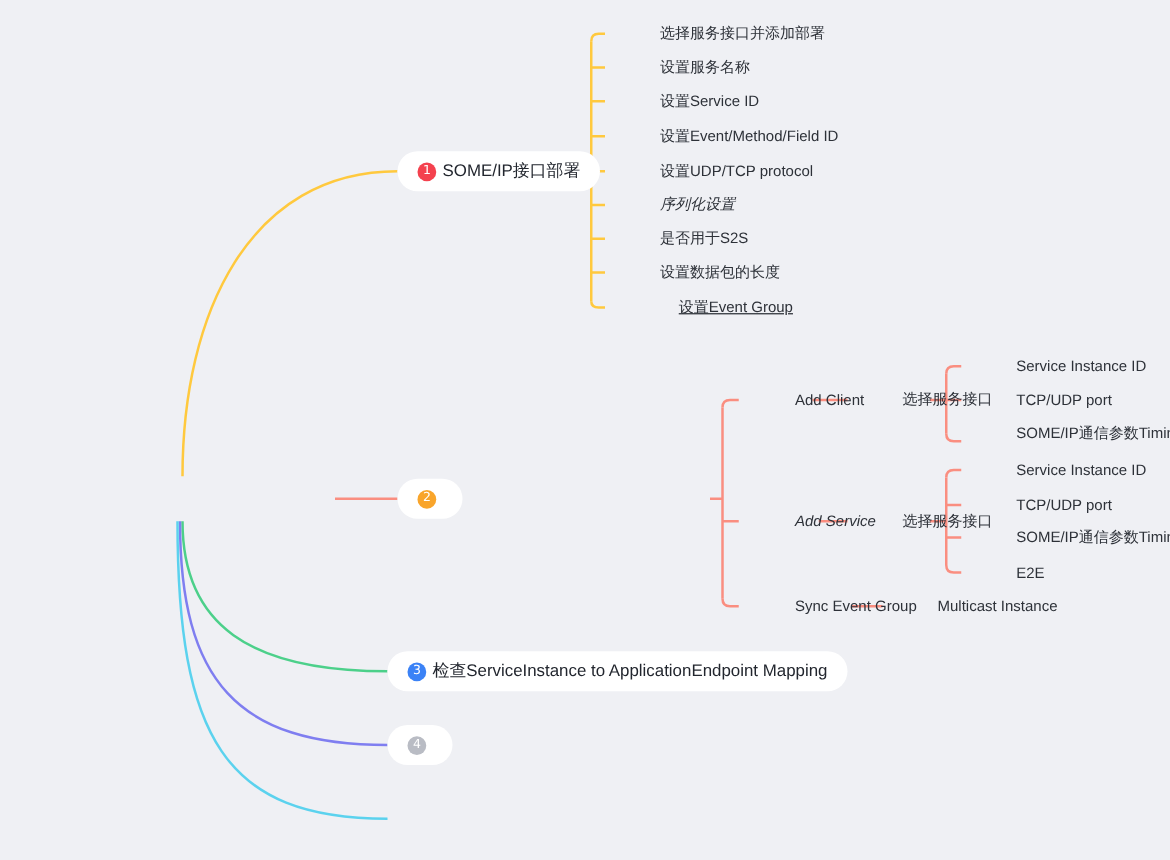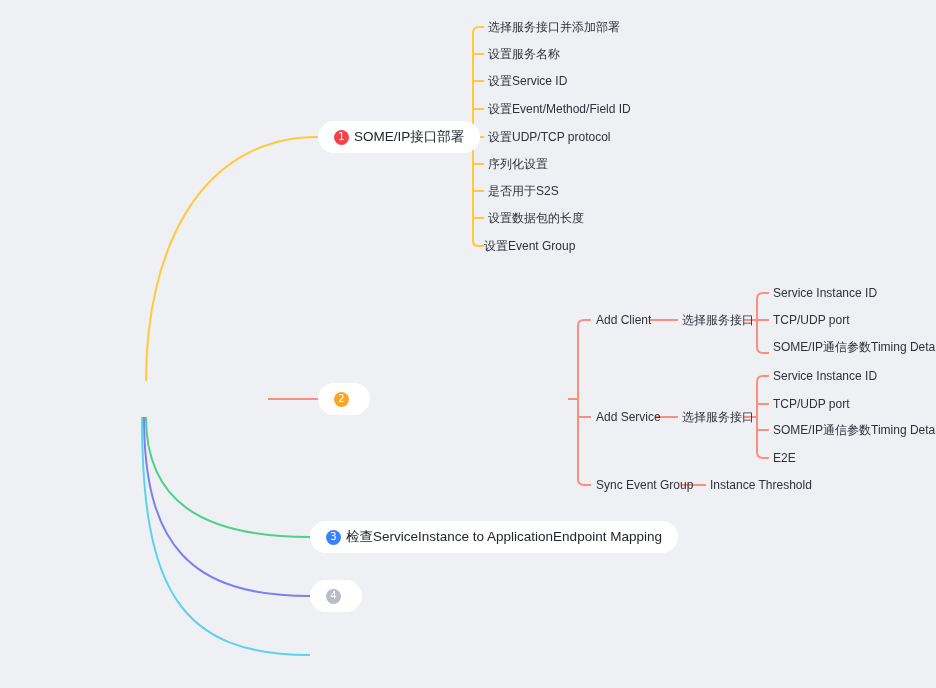--- a/index.html
+++ b/index.html
@@ -74,20 +74,21 @@
   .badge-3 { background: #3b82f6; }
   .badge-4 { background: #b9bcc4; }
 
   
   .leaf {
     position: absolute;
     font-size: 12px;
     color: #2d3138;
     white-space: nowrap;
     transform: translateY(-50%);
+    margin-left: 40px;
   }
   .leaf.mid {
     font-size: 12px;
     color: #2d3138;
   }
 </style>
 </head>
 <body>
 
 <div id="canvas">
@@ -147,44 +148,44 @@
   <div class="node branch-node" style="left:318px; top:121px;">
     <span class="badge badge-1">1</span>
     <span>SOME/IP接口部署</span>
   </div>
 
   <div class="leaf" style="left:488px; top:27px;">选择服务接口并添加部署</div>
   <div class="leaf" style="left:488px; top:54px;">设置服务名称</div>
   <div class="leaf" style="left:488px; top:81px;">设置Service ID</div>
   <div class="leaf" style="left:488px; top:109px;">设置Event/Method/Field ID</div>
   <div class="leaf" style="left:488px; top:137px;">设置UDP/TCP protocol</div>
-  <div class="leaf" style="left:488px; top:164px;">序列化设置</div>
+  <div class="leaf" style="left:488px; top:164px;font-style:italic;">序列化设置</div>
   <div class="leaf" style="left:488px; top:191px;">是否用于S2S</div>
   <div class="leaf" style="left:488px; top:218px;">设置数据包的长度</div>
-  <div class="leaf" style="left:484px; top:246px;">设置Event Group</div>
+  <div class="leaf" style="left:503px; top:246px;text-decoration:underline;">设置Event Group</div>
 
   <div class="node branch-node" style="left:318px; top:383px;">
     <span class="badge badge-2">2</span>
   </div>
 
   <div class="leaf mid" style="left:596px; top:320px;">Add Client</div>
   <div class="leaf mid" style="left:682px; top:320px;">选择服务接口</div>
   <div class="leaf" style="left:773px; top:293px;">Service Instance ID</div>
   <div class="leaf" style="left:773px; top:320px;">TCP/UDP port</div>
   <div class="leaf" style="left:773px; top:347px;">SOME/IP通信参数Timing Details</div>
 
-  <div class="leaf mid" style="left:596px; top:417px;">Add Service</div>
+  <div class="leaf mid" style="left:596px; top:417px;font-style:italic;">Add Service</div>
   <div class="leaf mid" style="left:682px; top:417px;">选择服务接口</div>
   <div class="leaf" style="left:773px; top:376px;">Service Instance ID</div>
   <div class="leaf" style="left:773px; top:404px;">TCP/UDP port</div>
   <div class="leaf" style="left:773px; top:430px;">SOME/IP通信参数Timing Details</div>
   <div class="leaf" style="left:773px; top:458px;">E2E</div>
 
   <div class="leaf mid" style="left:596px; top:485px;">Sync Event Group</div>
-  <div class="leaf" style="left:710px; top:485px;">Instance Threshold</div>
+  <div class="leaf" style="left:710px; top:485px;">Multicast Instance</div>
 
   <div class="node branch-node" style="left:310px; top:521px;">
     <span class="badge badge-3">3</span>
     <span>检查ServiceInstance to ApplicationEndpoint Mapping</span>
   </div>
 
   <div class="node branch-node" style="left:310px; top:580px;">
     <span class="badge badge-4">4</span>
   </div>
 

